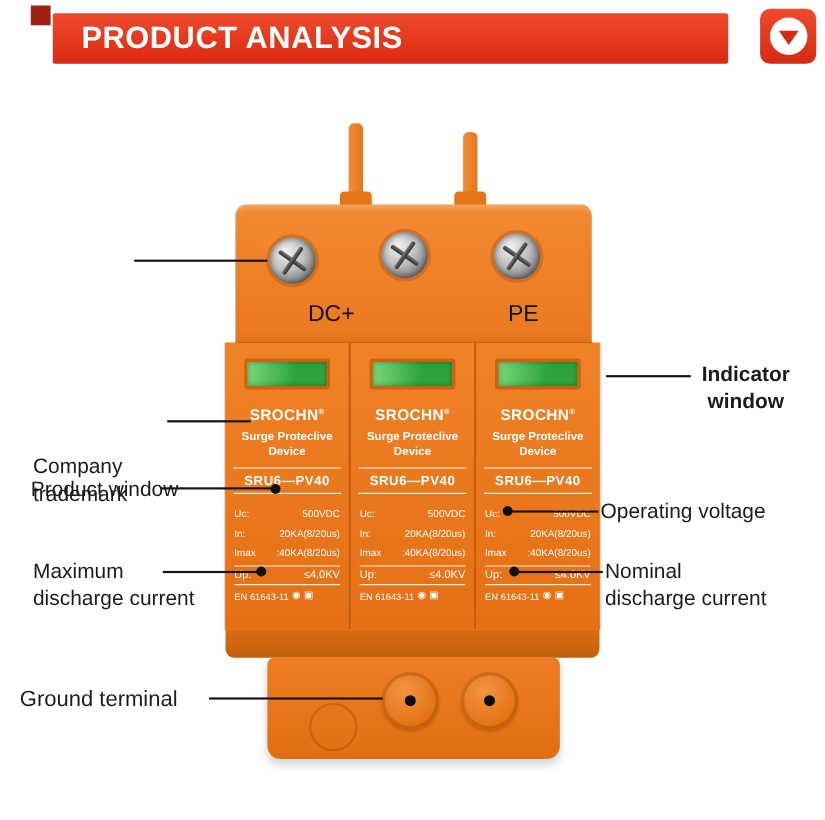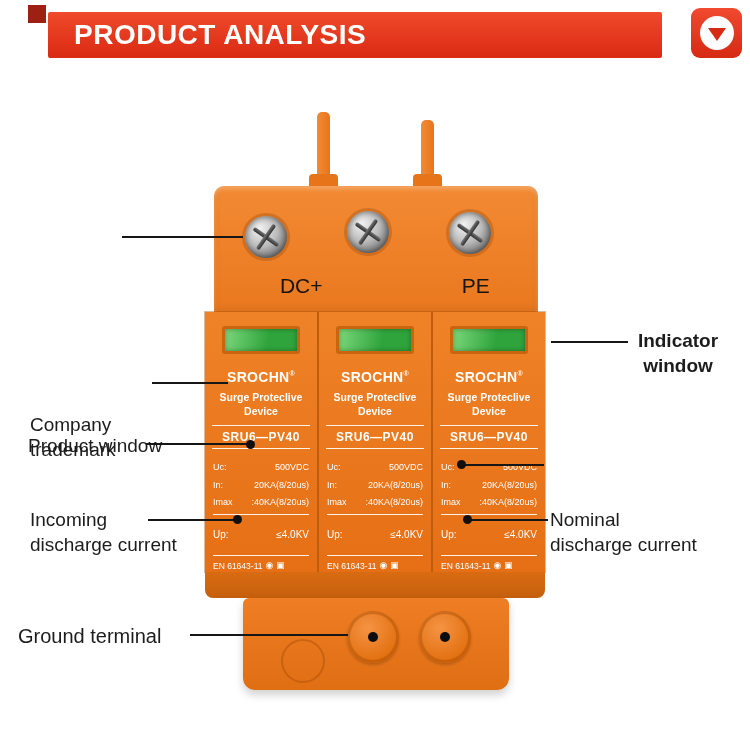--- a/index.html
+++ b/index.html
@@ -54,21 +54,21 @@
   .brand{margin-top:15px;text-align:center;color:#fff;font-weight:700;font-size:14px;letter-spacing:.3px;}
   .reg{font-size:7px;vertical-align:super;font-weight:700;}
   .ptype{margin-top:6px;text-align:center;color:#fff;font-size:10.5px;font-weight:600;
        line-height:1.3;white-space:pre-line;}
   .model{margin:7px 7px 10px;padding:4px 0;border-top:1px solid rgba(255,255,255,.9);
        border-bottom:1px solid rgba(255,255,255,.9);color:#fff;font-size:12px;font-weight:700;
        text-align:center;letter-spacing:.5px;}
   .specs{margin:4px 8px 0;}
   .srow{display:flex;justify-content:space-between;color:#fff;font-size:9px;line-height:1.95;align-items:flex-end;}
   .srow.up{border-top:1px solid rgba(255,255,255,.9);border-bottom:1px solid rgba(255,255,255,.9);
-       padding:12px 0;margin-top:2px;font-size:10px;line-height:1.6;}
+       padding:0 0;margin-top:2px;font-size:10px;line-height:1.6;}
   .stdrow{margin:5px 8px 0;display:flex;align-items:center;gap:3px;color:#fff;font-size:8.5px;}
   .cert{font-size:9px;line-height:1;}
 
   
   .rail-strip{position:absolute;left:205px;top:572px;width:340px;height:26px;
        background:linear-gradient(180deg,#d96c12,#c55f0c);border-radius:0 0 8px 8px;}
   .base{position:absolute;left:243px;top:598px;width:266px;height:92px;
        background:linear-gradient(180deg,#ee7d23,#e06f14);border-radius:6px 6px 12px 12px;
        box-shadow:0 5px 9px rgba(0,0,0,.18);}
   .knob{position:absolute;width:52px;height:52px;border-radius:50%;
@@ -250,24 +250,25 @@
   <div class="cline ln-indicator"></div>
 
   <div class="callout lbl-company">Company
 trademark</div>
   <div class="cline ln-company"></div>
 
   <div class="callout lbl-pmodel">Product window</div>
   <div class="cline ln-pmodel"></div>
   <div class="cdot dot-pmodel"></div>
 
+  <div class="callout lbl-opvolt">Operating voltage</div>
   <div class="cline ln-opvolt"></div>
   <div class="cdot dot-opvolt"></div>
 
-  <div class="callout lbl-maxdis">Incoming
+  <div class="callout lbl-maxdis">Maximum
 discharge current</div>
   <div class="cline ln-maxdis"></div>
   <div class="cdot dot-maxdis"></div>
 
   <div class="callout lbl-nomdis">Nominal
 discharge current</div>
   <div class="cline ln-nomdis"></div>
   <div class="cdot dot-nomdis"></div>
 
   <div class="callout lbl-ground">Ground terminal</div>

